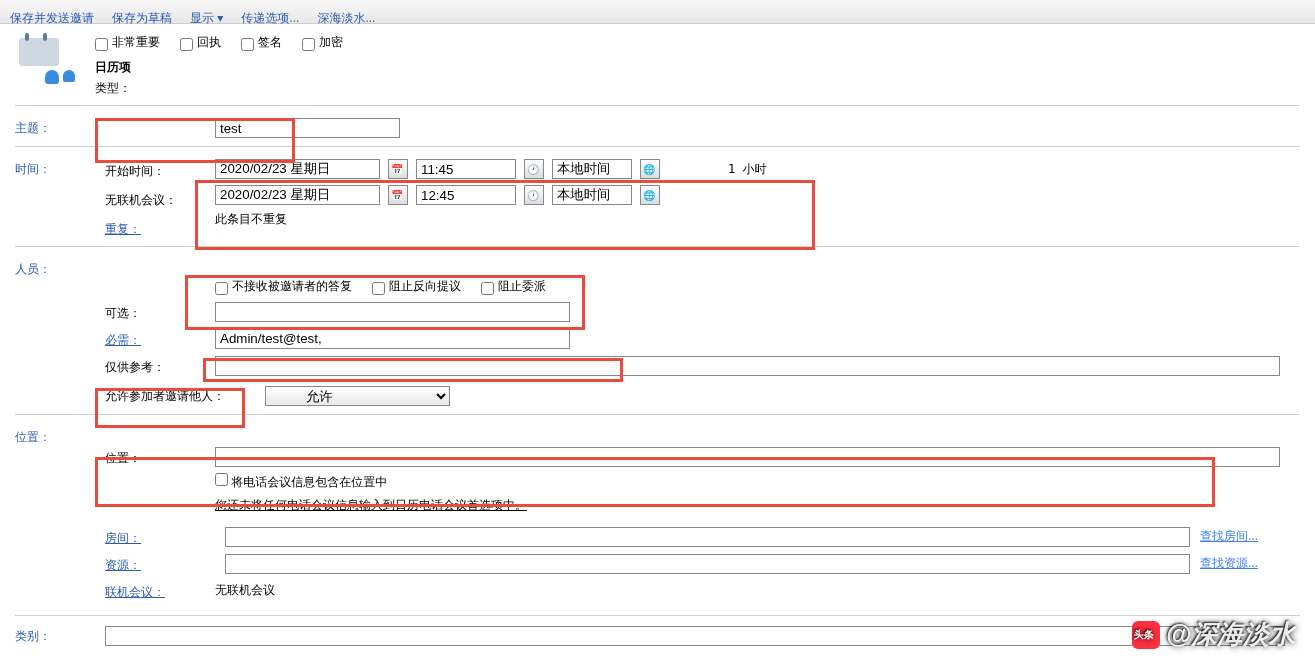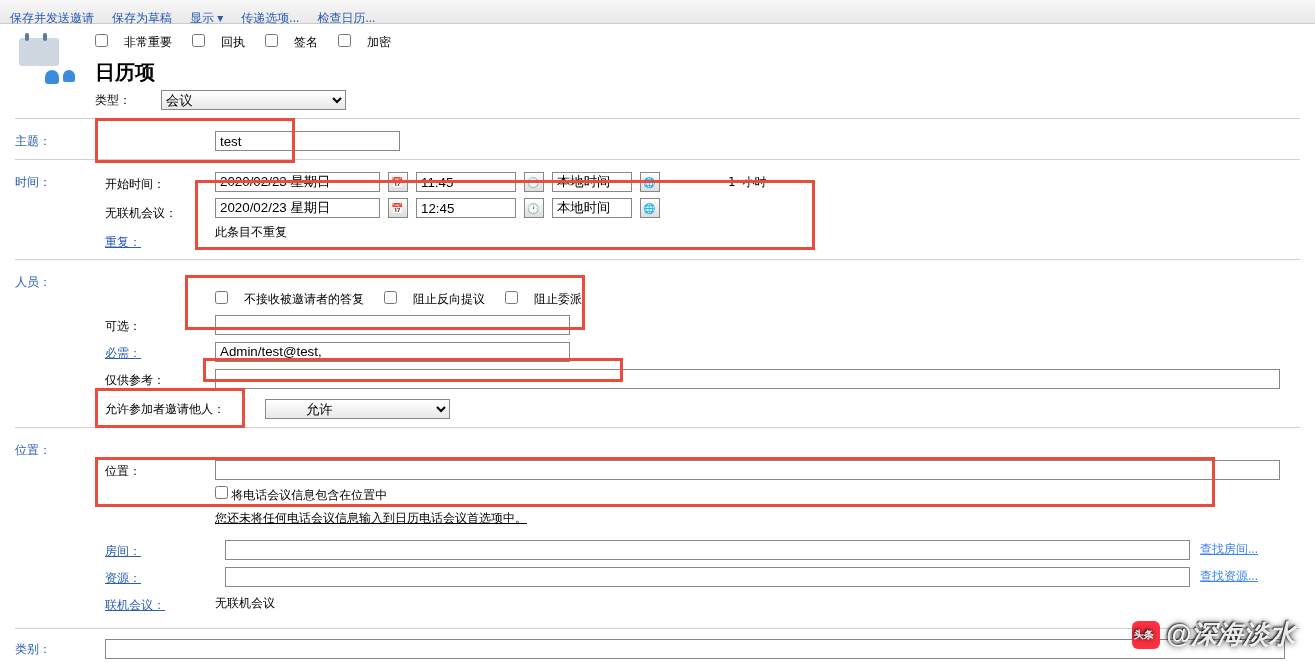--- a/index.html
+++ b/index.html
@@ -13,24 +13,24 @@
     .header-row { display: flex; align-items: flex-start; gap: 20px; margin-bottom: 8px; }
     .cal-icon { width: 60px; height: 50px; position: relative; }
     .cal-icon .calendar { width: 40px; height: 28px; background: #cfd8e0; border-radius: 3px; position: absolute; top: 4px; left: 4px; }
     .cal-icon .calendar::before { content:""; position:absolute; top:-5px; left:6px; width:4px; height:8px; background:#5b7a99; border-radius:2px; box-shadow: 18px 0 #5b7a99; }
     .cal-icon .people { position: absolute; bottom: 0; right: 0; width: 30px; height: 22px; }
     .cal-icon .people::before { content:""; position:absolute; left:0; bottom:0; width:14px; height:14px; background:#3a8dde; border-radius:7px 7px 3px 3px; }
     .cal-icon .people::after { content:""; position:absolute; right:0; bottom:2px; width:12px; height:12px; background:#3a8dde; border-radius:6px 6px 2px 2px; }
     
     .header-main { flex: 1; }
     .checkbox-row { display: flex; gap: 20px; margin-bottom: 8px; }
-    .checkbox-row label { display: flex; align-items: flex-start; gap: 16px; }
+    .checkbox-row label { display: flex; align-items: flex-end; gap: 4px; }
     .checkbox-row input { width: 13px; height: 13px; }
     
-    h2 { font-size: 20px; font-weight: bold; margin-bottom: 4px; }
+    h2 { font-size: 12px; font-weight: bold; margin-bottom: 4px; }
     
     .type-row { display: flex; align-items: center; gap: 30px; }
     .type-row select { width: 185px; height: 20px; border: 1px solid #888; background: linear-gradient(#fff,#e8e8e8); }
     
     .section { border-top: 1px solid #d0d0d0; padding: 12px 0 8px 0; }
     .section-grid { display: grid; grid-template-columns: 90px 110px 1fr; align-items: flex-start; }
     .section-label { color: #2a5db0; padding-top: 2px; }
     .field-label { padding-top: 4px; }
     .field-label.link { color: #2a5db0; text-decoration: underline; cursor: pointer; }
     
@@ -71,21 +71,21 @@
     .watermark .logo::after { content:"头条"; position:absolute; color:#fff; font-size:10px; left:2px; top:7px; font-style:normal; }
   </style>
 </head>
 <body>
 
 <div class="toolbar">
   <a>保存并发送邀请</a>
   <a>保存为草稿</a>
   <a>显示 ▾</a>
   <a>传递选项...</a>
-  <a>检查日历...</a>
+  <a>深海淡水...</a>
 </div>
 
 <div class="content">
 
   <div class="header-row">
     <div class="cal-icon">
       <div class="calendar"></div>
       <div class="people"></div>
     </div>
     <div class="header-main">
@@ -103,21 +103,20 @@
             <span>签名</span>
           </label>
         <label>
             <input type="checkbox" style="">
             <span>加密</span>
           </label>
       </div>
       <h2>日历项</h2>
       <div class="type-row">
         <span>类型：</span>
-        <select><option>会议</option></select>
       </div>
     </div>
   </div>
 
   <div class="section">
     <div class="section-grid">
       <div class="section-label">主题：</div>
       <div></div>
       <div><input type="text" class="subject-input" style="width: 185px;" value="test"></div>
     </div>

